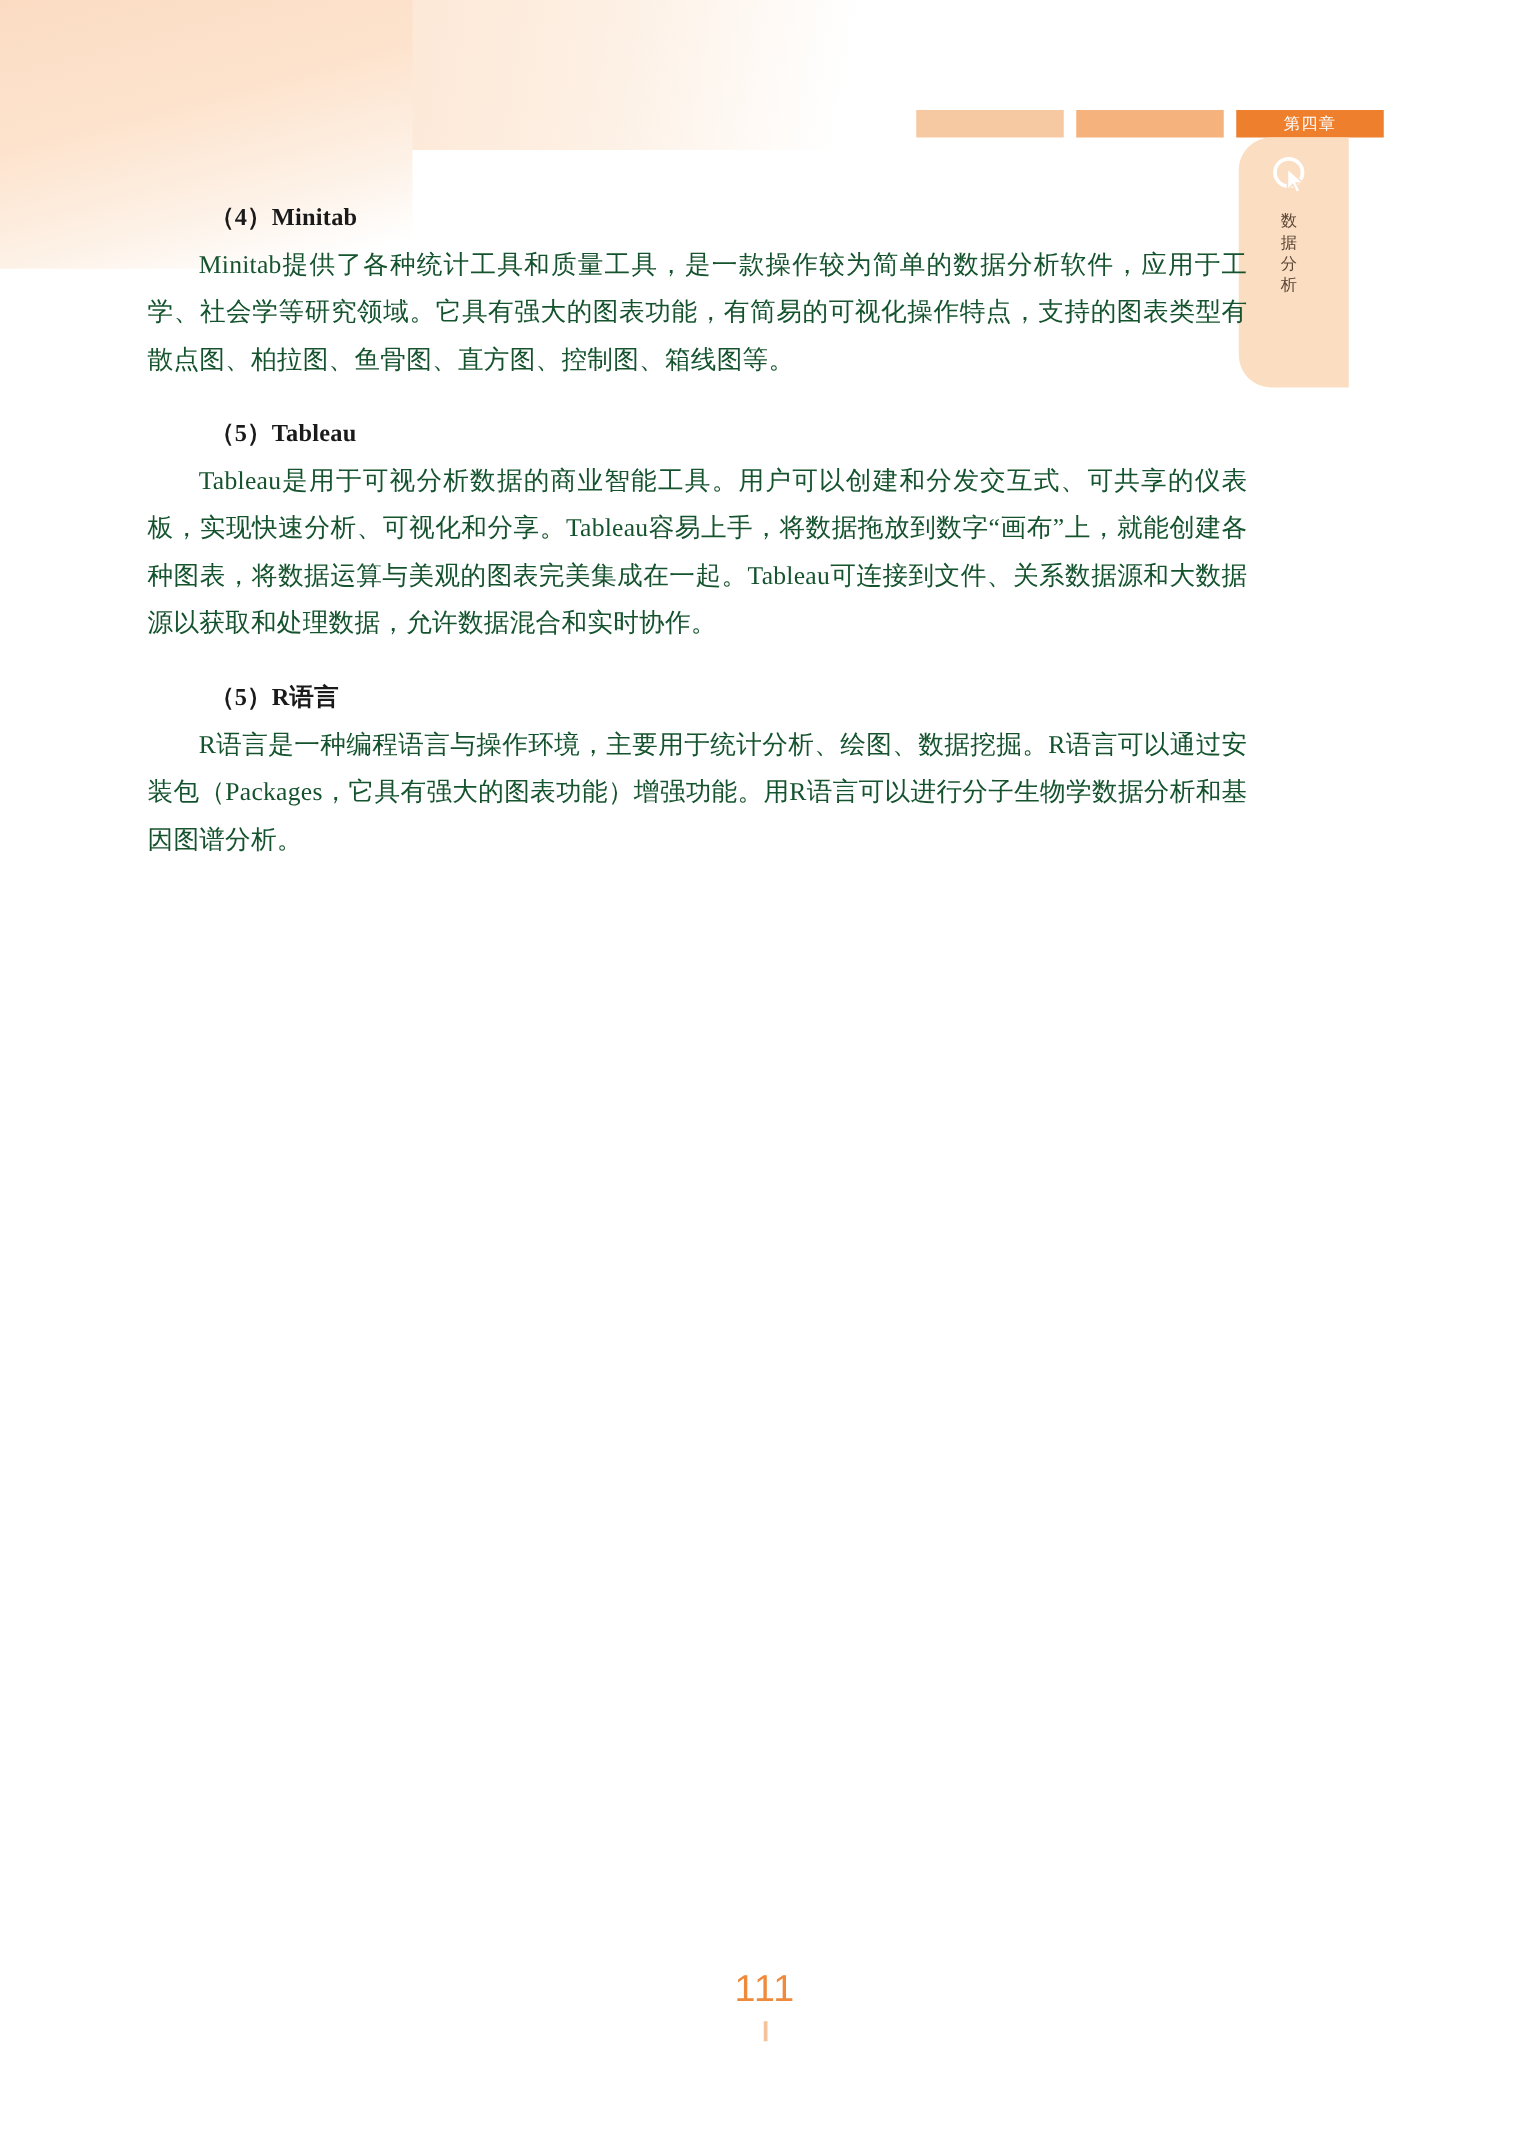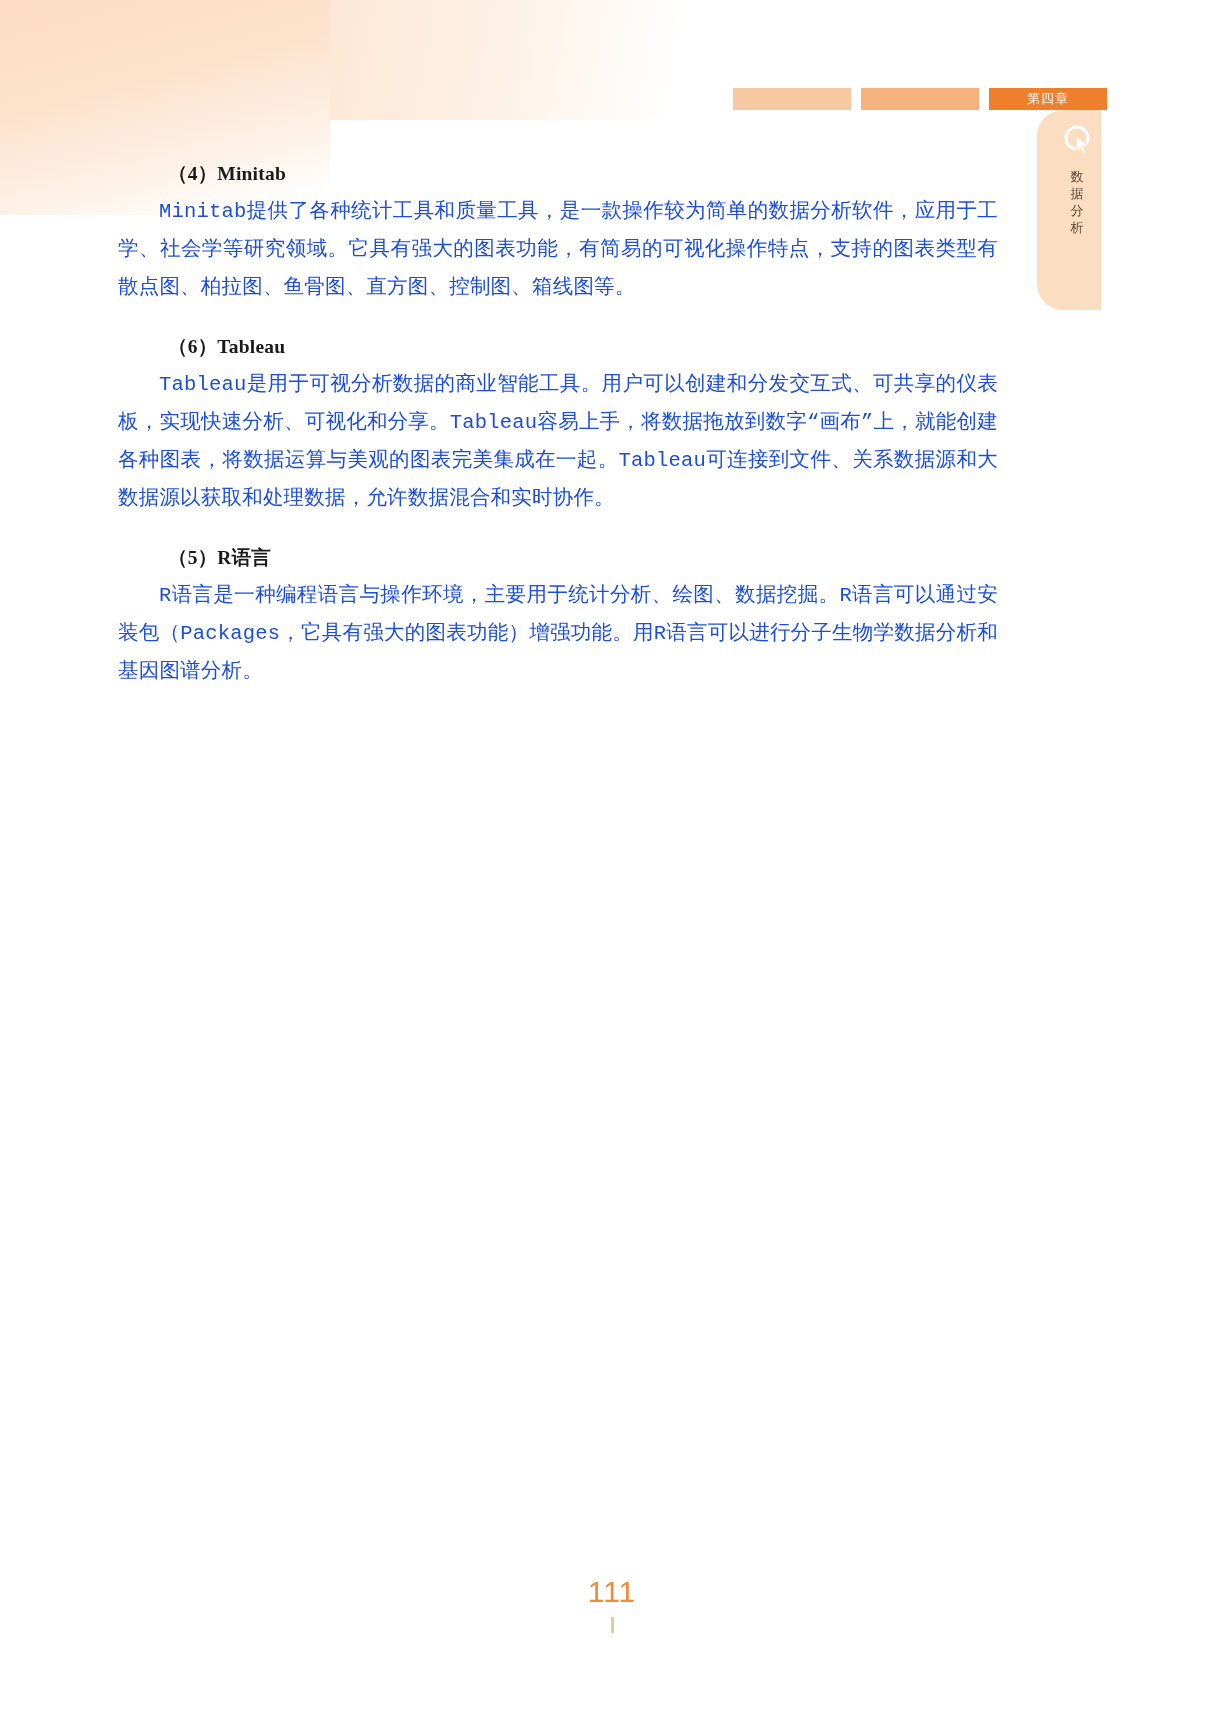--- a/index.html
+++ b/index.html
@@ -58,23 +58,23 @@
     font-size: 13px;
     letter-spacing: 1px;
     display: flex;
     align-items: center;
     justify-content: center;
   }
 
   
   .side-tab {
     position: absolute;
-    left: 1037px;
+    left: 991px;
     top: 110px;
-    width: 64px;
+    width: 88px;
     height: 200px;
     background: #fbddc2;
     border-top-left-radius: 26px;
     border-bottom-left-radius: 26px;
   }
   .side-tab .icon {
     position: absolute;
     left: 24px;
     top: 14px;
     width: 34px;
@@ -103,23 +103,23 @@
   .sub-head {
     font-family: Liberation Serif, serif;
     font-weight: bold;
     font-size: 19.5px;
     color: #1a1a1a;
     margin: 0 0 6px 0;
     padding-left: 50px;
     letter-spacing: 0.2px;
   }
   .para {
-    font-family: Liberation Mono, monospace;
+    font-family: Liberation Serif, serif;
     font-size: 20.5px;
-    color: #1d4ed8;
+    color: #14532d;
     line-height: 38px;
     margin: 0 0 10px 0;
     text-indent: 2em;
     text-align: justify;
     text-justify: inter-ideograph;
     letter-spacing: 0.2px;
   }
   .gap { height: 16px; }
 
   
@@ -168,21 +168,21 @@
     <div class="vtext">数据分析</div>
   </div>
 
   <div class="content">
 
     <h3 class="sub-head">（4）Minitab</h3>
     <p class="para">Minitab提供了各种统计工具和质量工具，是一款操作较为简单的数据分析软件，应用于工学、社会学等研究领域。它具有强大的图表功能，有简易的可视化操作特点，支持的图表类型有散点图、柏拉图、鱼骨图、直方图、控制图、箱线图等。</p>
 
     <div class="gap"></div>
 
-    <h3 class="sub-head">（6）Tableau</h3>
+    <h3 class="sub-head">（5）Tableau</h3>
     <p class="para">Tableau是用于可视分析数据的商业智能工具。用户可以创建和分发交互式、可共享的仪表板，实现快速分析、可视化和分享。Tableau容易上手，将数据拖放到数字“画布”上，就能创建各种图表，将数据运算与美观的图表完美集成在一起。Tableau可连接到文件、关系数据源和大数据源以获取和处理数据，允许数据混合和实时协作。</p>
 
     <div class="gap"></div>
 
     <h3 class="sub-head">（5）R语言</h3>
     <p class="para">R语言是一种编程语言与操作环境，主要用于统计分析、绘图、数据挖掘。R语言可以通过安装包（Packages，它具有强大的图表功能）增强功能。用R语言可以进行分子生物学数据分析和基因图谱分析。</p>
 
   </div>
 
   <div class="page-number">111</div>

